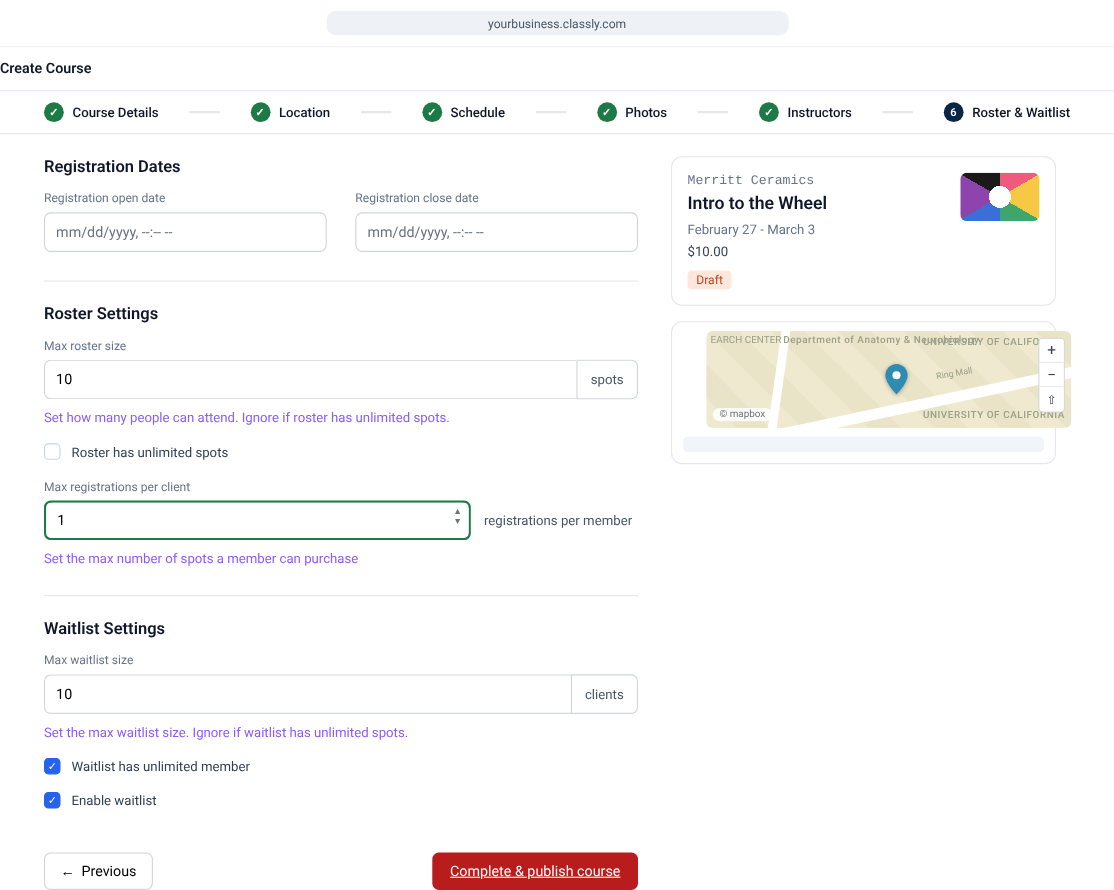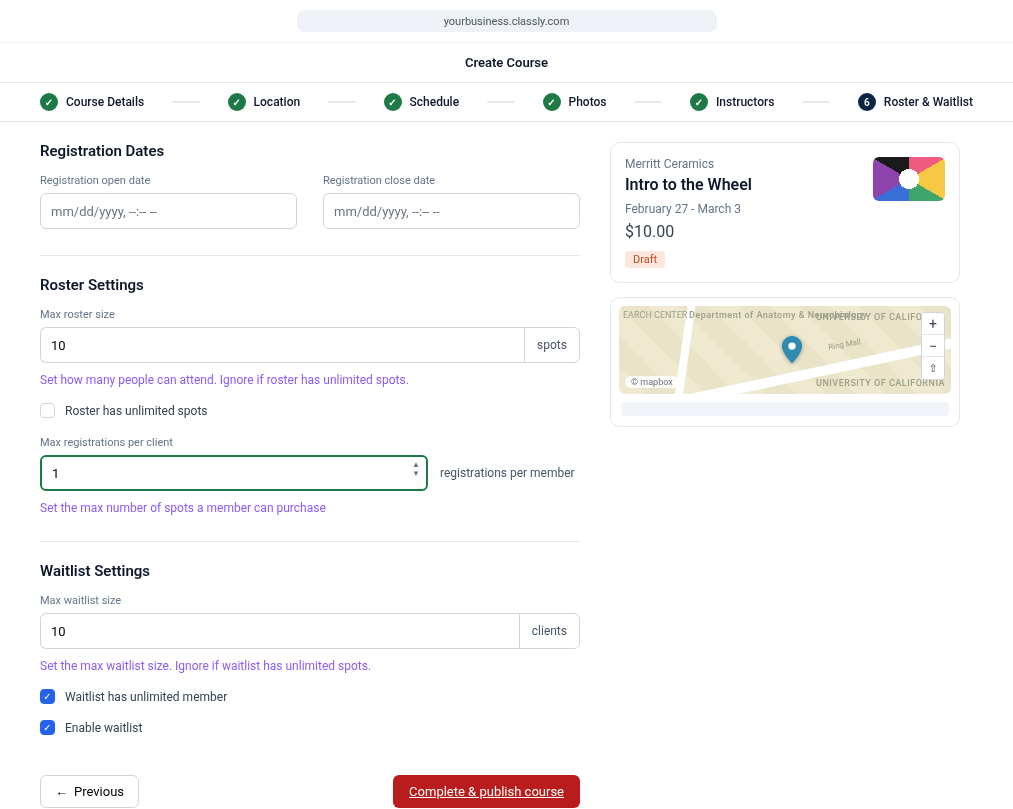--- a/index.html
+++ b/index.html
@@ -1,19 +1,19 @@
 <!DOCTYPE html>
 <html><head>
 <meta charset="utf-8">
 <style>
   * { box-sizing: border-box; margin: 0; padding: 0; font-family: -apple-system, BlinkMacSystemFont, "Segoe UI", Roboto, sans-serif; }
   body { background: #fff; color: #0f172a; width: 1013px; }
   .urlbar-wrap { display: flex; justify-content: center; padding: 10px 0; border-bottom: 1px solid #f1f1f1; }
   .urlbar { background: #eef1f5; border-radius: 8px; width: 420px; height: 22px; font-size: 11px; color: #4b5563; display: flex; align-items: center; justify-content: center; }
-  .page-title-bar { text-align: center; font-size: 13px; font-weight: 600; padding: 12px 0; border-bottom: 1px solid #e5e7eb; }
+  .page-title-bar { text-align: left; font-size: 13px; font-weight: 600; padding: 12px 0; border-bottom: 1px solid #e5e7eb; }
   .stepper { display: flex; align-items: center; justify-content: space-between; padding: 10px 40px; border-bottom: 1px solid #e5e7eb; }
   .step { display: flex; align-items: center; gap: 8px; }
   .step-circle { width: 18px; height: 18px; border-radius: 50%; display: flex; align-items: center; justify-content: center; font-size: 10px; font-weight: 600; }
   .step-done { background: #1d7a46; color: #fff; }
   .step-current { background: #0b2545; color: #fff; }
   .step-label { font-size: 12px; font-weight: 500; color: #0f172a; }
   .step-sep { width: 28px; height: 2px; background: #e5e7eb; border-radius: 2px; }
 
   .content { display: flex; gap: 30px; padding: 20px 40px 30px 40px; }
   .left { flex: 1; max-width: 540px; }
@@ -41,35 +41,36 @@
   .check-row { display: flex; align-items: center; gap: 10px; margin-top: 16px; }
   .chk { width: 15px; height: 15px; border-radius: 4px; border: 1px solid #cbd5e1; display:flex; align-items:center; justify-content:center; background:#fff; cursor:pointer; }
   .chk.checked { background:#2563eb; border-color:#2563eb; color:#fff; font-size:10px; }
   .chk-label { font-size: 12px; color: #334155; }
 
   .footer { display:flex; justify-content:space-between; margin-top: 40px; }
   .btn-prev { border:1px solid #d1d5db; background:#fff; border-radius:6px; padding: 8px 14px; font-size:13px; display:flex; align-items:center; gap:6px; cursor:pointer; }
   .btn-publish { background:#b91c1c; color:#fff; border:none; border-radius:6px; padding:9px 16px; font-size:13px; cursor:pointer;text-decoration:underline; }
 
   .card { border:1px solid #e5e7eb; border-radius:10px; padding:14px; margin-bottom:14px; position:relative; }
-  .card .org { font-size:12px; color:#64748b; }
+  .card .org { font-size:12px; color:#64748b;font-family:Liberation Mono, monospace; }
   .card .title { font-size:16px; font-weight:600; margin-top:4px; }
   .card .dates { font-size:12px; color:#64748b; margin-top:8px; }
-  .card .price { font-size:16px; color:#334155; margin-top:6px; }
+  .card .price { font-size:12px; color:#334155; margin-top:6px; }
   .badge { display:inline-block; background:#fde7dc; color:#c2451d; font-size:11px; border-radius:4px; padding:2px 8px; margin-top:10px; }
   .thumb { position:absolute; right:14px; top:14px; width:72px; height:44px; border-radius:6px; background:
     radial-gradient(circle at 50% 50%, #fff 0 10px, transparent 10px),
     conic-gradient(#f05a7e 0 60deg, #f7c844 60deg 120deg, #3ea66b 120deg 180deg, #3b6fd8 180deg 240deg, #8e44ad 240deg 300deg, #1a1a1a 300deg 360deg);
   }
 
   .map-card { border:1px solid #e5e7eb; border-radius:10px; padding:8px; }
   .map { width:100%; height:88px; border-radius:6px; position:relative; overflow:hidden;
     background:
       linear-gradient(45deg, #e9e3c7 25%, #efe9d0 25% 50%, #e9e3c7 50% 75%, #efe9d0 75%);
     background-size: 60px 60px;
+    margin-left: 23px;
   }
   .map .road1, .map .road2 { position:absolute; background:#fff; }
   .map .road1 { height:10px; width:140%; top:58px; left:-20px; transform:rotate(-12deg); border-radius:5px; }
   .map .road2 { width:8px; height:160px; left:60px; top:-20px; transform:rotate(8deg); border-radius:4px; }
   .map .uni1, .map .uni2, .map .dept { position:absolute; font-size:9px; color:#9aa08a; font-weight:500; letter-spacing:0.5px; }
   .map .uni1 { right:6px; top:6px; text-align:right; }
   .map .uni2 { right:6px; bottom:6px; text-align:right; }
   .map .dept { left:70px; top:4px; text-align:center; }
   .map .rc { left:4px; top:4px; position:absolute; font-size:9px; color:#9aa08a; }
   .map .ringmall { position:absolute; right:90px; top:34px; font-size:8px; color:#9aa08a; transform:rotate(-10deg); }

